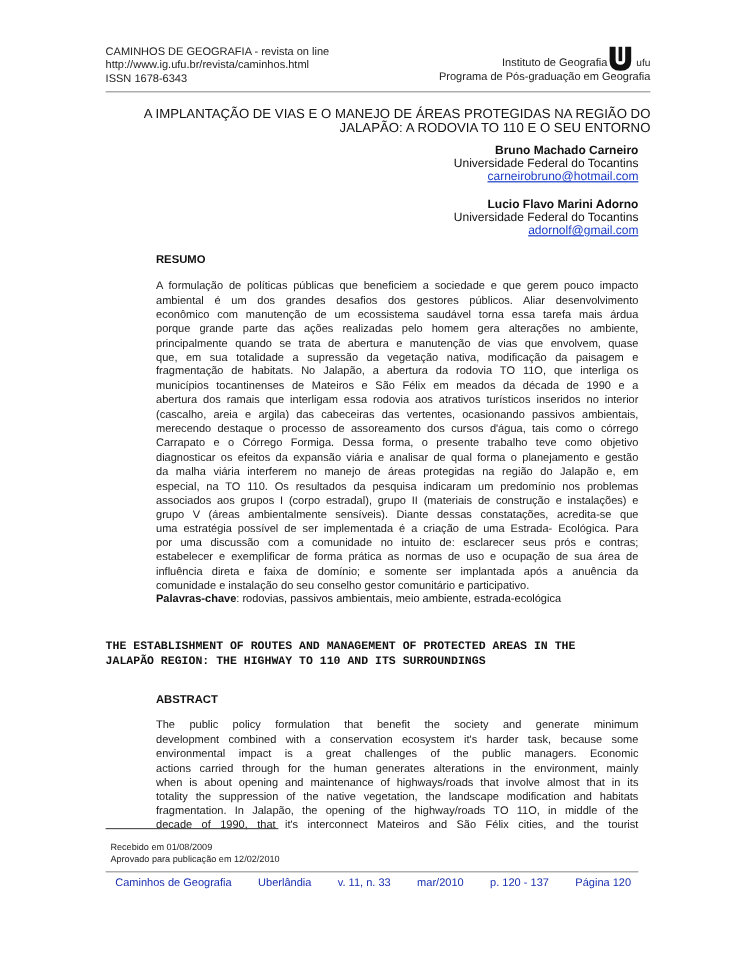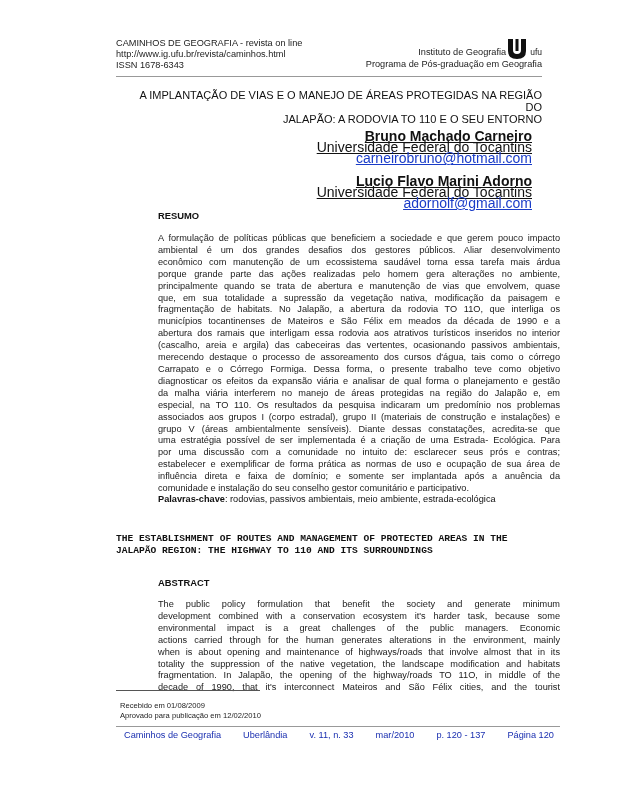--- a/index.html
+++ b/index.html
@@ -1,26 +1,26 @@
 <!DOCTYPE html>
 <html><head>
   <meta charset="utf-8">
   <style>
     * { box-sizing: border-box; margin: 0; padding: 0; }
     html, body { width: 618px; height: 800px; background: #ffffff; overflow: hidden; }
     body { position: relative; font-family: "Liberation Sans", sans-serif; color: #111; }
-    .abs { position: absolute; margin-left: 28px; }
+    .abs { position: absolute; }
     .hdr-left { left: 88px; top: 38px; font-size: 9.2px; line-height: 11.2px; color: #222; }
     .hdr-right { right: 76px; top: 38px; text-align: right; font-size: 9.2px; line-height: 12px; color: #222; }
     .hdr-right .row1 { display: flex; justify-content: flex-end; align-items: flex-end; gap: 0; }
     .logo { width: 22px; height: 22px; display: inline-block; position: relative; margin-bottom: -2px; }
     .ufu { font-size: 8.5px; margin-left: 2px; }
     .hdr-rule { left: 88px; right: 76px; top: 76px; height: 0; border-top: 1px solid #999; }
     .title { left: 100px; right: 76px; top: 89px; text-align: right; font-weight: normal; font-size: 11px; line-height: 12px; }
-    .authors { right: 86px; top: 131px; text-align: right; font-size: 14px; line-height: 11.2px; text-decoration: underline; }
+    .authors { right: 86px; top: 120px; text-align: right; font-size: 10px; line-height: 11.2px; }
     .authors .name { font-weight: bold; }
     .authors .mail { color: #1a3cc8; text-decoration: underline; }
     .authors .gap { height: 11px; }
     .sec-head { left: 130px; font-weight: bold; font-size: 9.4px; }
     .body-text { left: 130px; width: 402px; font-size: 9.2px; line-height: 11.9px; text-align: justify; color: #1a1a1a; }
     .body-text .line { display: block; text-align: justify; text-align-last: justify; white-space: nowrap; }
     .body-text .last { text-align-last: left; }
     .kw { left: 130px; top: 494px; font-size: 9.2px; }
     .kw b { font-weight: bold; }
     .title-en { left: 88px; right: 76px; top: 533px; text-align: left; font-weight: bold; font-size: 9.6px; line-height: 12px; font-family: Liberation Mono, monospace; }

